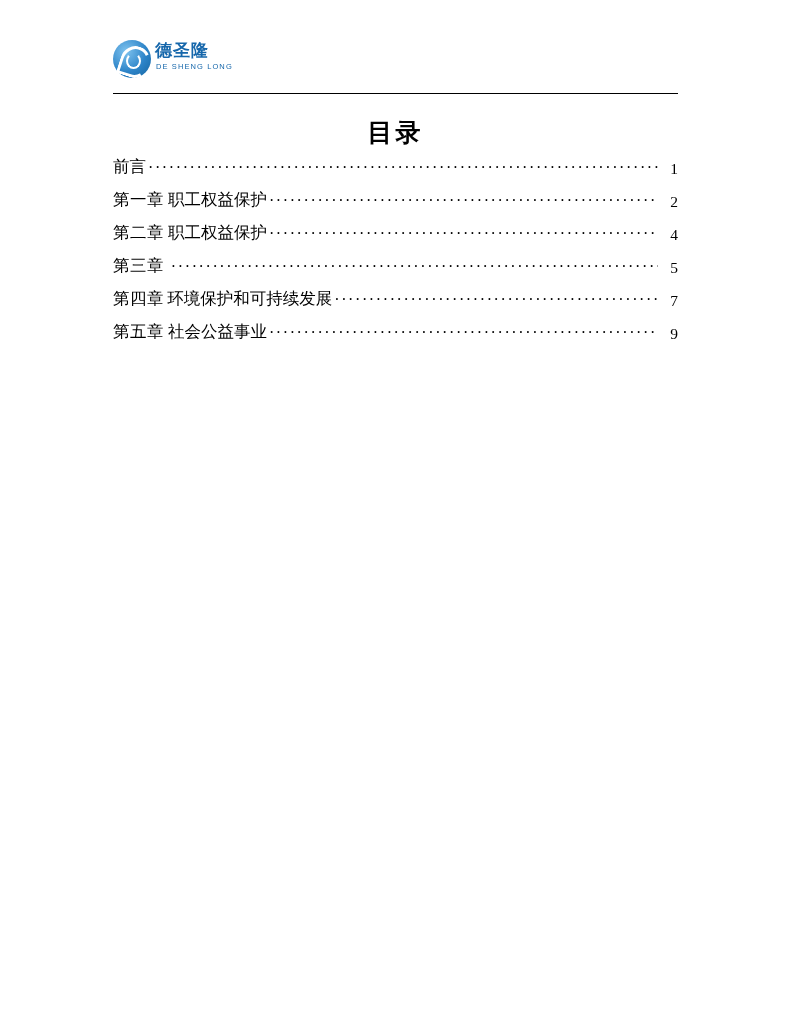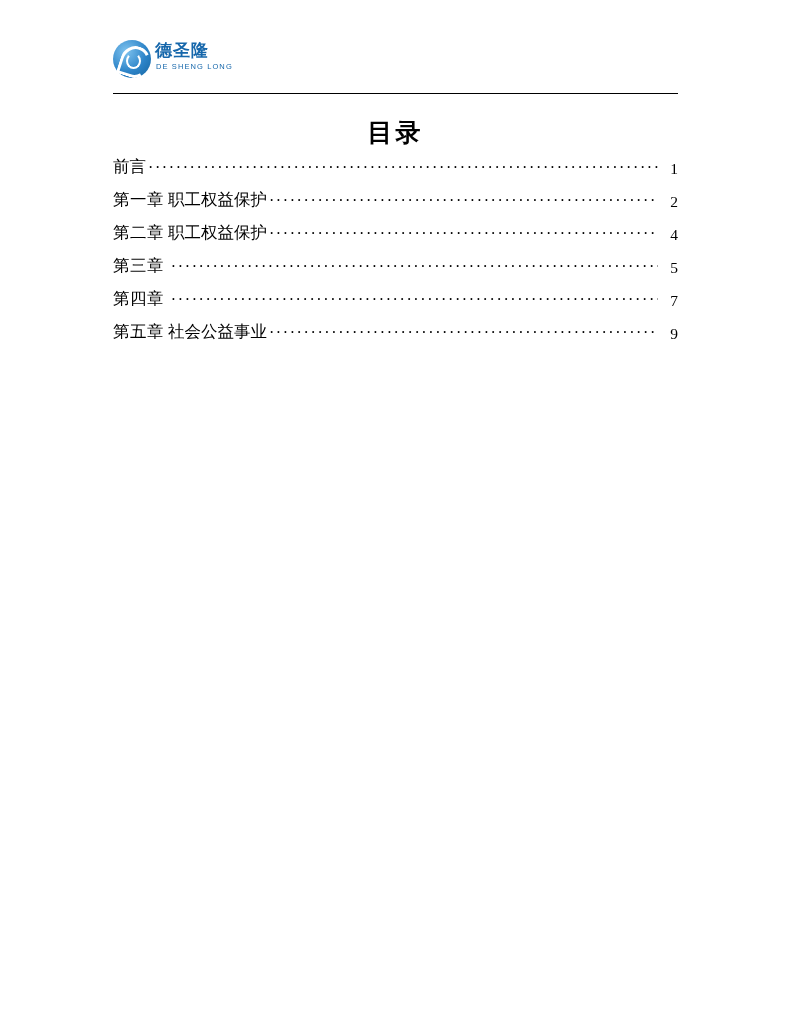--- a/index.html
+++ b/index.html
@@ -227,20 +227,21 @@
     <div class="toc-row">
       <span class="entry chap">第三章</span>
       <span class="gap"></span>
       <span class="leader">·······························································································································································</span>
       <span class="pageno">5</span>
     </div>
 
     <div class="toc-row">
       <span class="entry chap">第四章</span>
       <span class="gap"></span>
+      <span class="entry">环境保护和可持续发展</span>
       <span class="leader">·······························································································································································</span>
       <span class="pageno">7</span>
     </div>
 
     <div class="toc-row">
       <span class="entry chap">第五章</span>
       <span class="gap"></span>
       <span class="entry">社会公益事业</span>
       <span class="leader">·······························································································································································</span>
       <span class="pageno">9</span>

